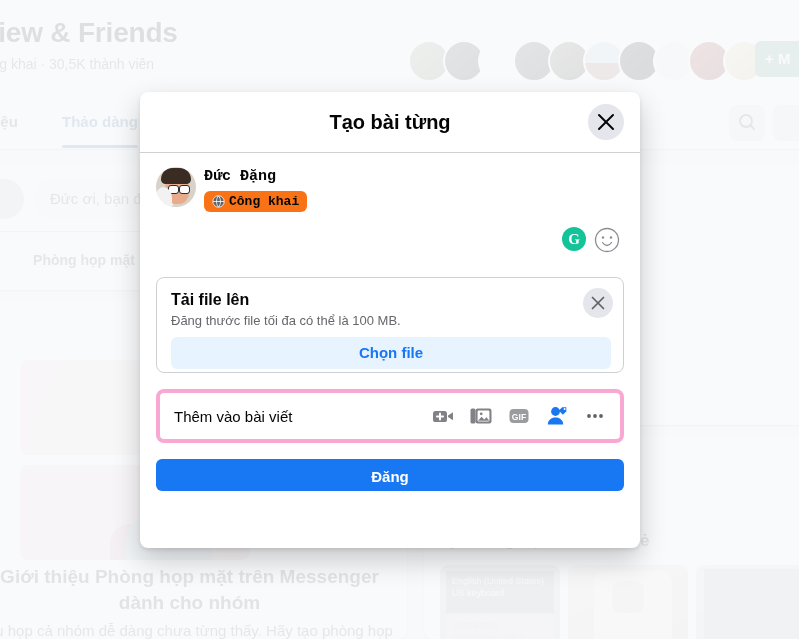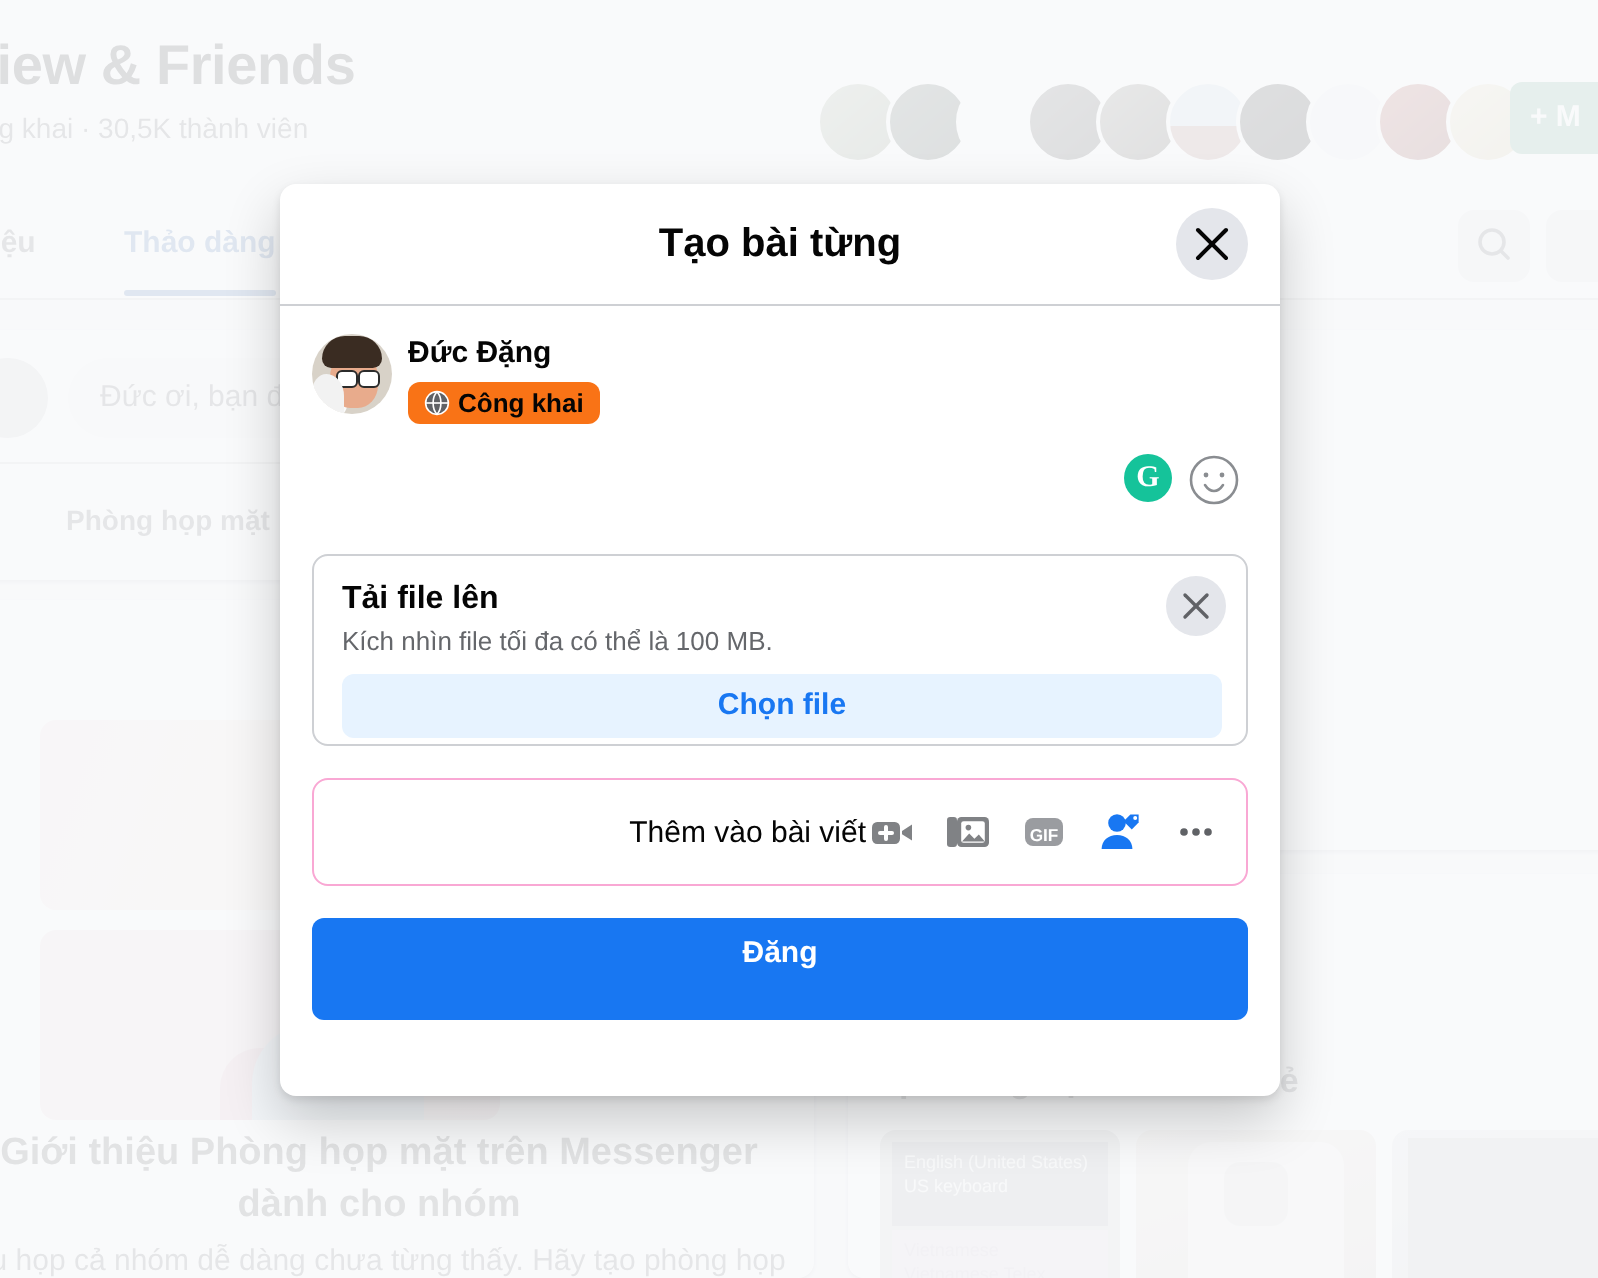--- a/index.html
+++ b/index.html
@@ -158,21 +158,21 @@
   #author-avatar{
     width:40px;height:40px;border-radius:50%;overflow:hidden;flex:none;position:relative;
     background:#d8d2c8;
   }
   .av-hair{position:absolute;left:5px;top:1px;width:30px;height:16px;background:#3a2c22;border-radius:15px 15px 6px 6px;}
   .av-face{position:absolute;left:9px;top:10px;width:24px;height:27px;background:#e8ab8c;border-radius:42%;}
   .av-glass-l{position:absolute;left:12px;top:18px;width:9px;height:7px;border:1.4px solid #2b2b2b;border-radius:3px;background:#fff;}
   .av-glass-r{position:absolute;left:23px;top:18px;width:9px;height:7px;border:1.4px solid #2b2b2b;border-radius:3px;background:#fff;}
   .av-shirt{position:absolute;left:0;bottom:0;width:16px;height:20px;background:#f2f2f2;border-radius:50% 60% 0 0;}
   .av-shirt2{position:absolute;left:-2px;bottom:-4px;width:20px;height:22px;background:#fafafa;border-radius:50%;}
-  #author-meta{margin-left:8px;}
+  #author-meta{margin-left:8px;font-family:Liberation Mono, monospace;}
   #author-name{font-size:15px;font-weight:bold;color:#050505;line-height:18px;margin-top:1px;}
   #audience-badge{
     display:inline-flex;align-items:center;gap:4px;margin-top:5px;
     background:#f97316;border-radius:6px;padding:3px 8px;cursor:pointer;text-align:right;
   }
   #audience-label{font-size:13px;font-weight:bold;color:#050505;white-space:nowrap;}
 
   #composer-row{position:relative;margin-top:12px;height:34px;}
   #composer-placeholder{
     position:absolute;left:2px;top:0;font-size:17px;color:#65676b;line-height:28px;
@@ -199,30 +199,30 @@
     background:#e4e6eb;cursor:pointer;
   }
   #upload-close svg{position:absolute;left:8px;top:8px;}
   #choose-file-btn{
     margin-top:8px;height:32px;line-height:32px;text-align:center;border-radius:6px;
     background:#e7f3ff;color:#1877f2;font-size:15px;font-weight:bold;cursor:pointer;
   }
 
   
   #addto-panel{
-    display:flex;align-items:center;justify-content:flex-end;
-    margin-top:16px;border:1px solid #f9a8d4;border-radius:8px;
+    display:flex;align-items:center;justify-content:space-between;
+    margin-top:16px;border:4px solid #f9a8d4;border-radius:8px;
     height:54px;padding:0 12px 0 14px;box-sizing:border-box;
   }
   #addto-label{font-size:15px;color:#050505;}
   #addto-icons{display:flex;align-items:center;gap:12px;}
   .addto-icon{width:26px;height:26px;display:flex;align-items:center;justify-content:center;cursor:pointer;}
 
   #post-btn{
-    margin:16px 0 0 0;height:51px;line-height:36px;text-align:center;border-radius:6px;
+    margin:16px 0 0 0;height:32px;line-height:36px;text-align:center;border-radius:6px;
     background:#1877f2;color:#fff;font-size:15px;font-weight:bold;cursor:pointer;
   }
 </style>
 </head>
 <body>
 
 <div id="bg">
 
   <div id="bg-header">
     <div id="bg-title">nkView &amp; Friends</div>
@@ -365,21 +365,21 @@
       <svg id="emoji-icon" viewBox="0 0 26 26">
         <circle cx="13" cy="13" r="11.5" fill="none" stroke="#8a8d91" stroke-width="1.3"></circle>
         <circle cx="9" cy="10.5" r="1.2" fill="#8a8d91"></circle>
         <circle cx="17" cy="10.5" r="1.2" fill="#8a8d91"></circle>
         <path d="M8.5 15.5c1.3 2 2.8 3 4.5 3s3.2-1 4.5-3" fill="none" stroke="#8a8d91" stroke-width="1.3" stroke-linecap="round"></path>
       </svg>
     </div>
 
     <div id="upload-panel">
       <div id="upload-title">Tải file lên</div>
-      <div id="upload-sub">Kích nhìn file tối đa có thể là 100 MB.</div>
+      <div id="upload-sub">Đăng thước file tối đa có thể là 100 MB.</div>
       <div id="upload-close">
         <svg width="14" height="14" viewBox="0 0 14 14">
           <line x1="1.5" y1="1.5" x2="12.5" y2="12.5" stroke="#606266" stroke-width="1.7" stroke-linecap="round"></line>
           <line x1="12.5" y1="1.5" x2="1.5" y2="12.5" stroke="#606266" stroke-width="1.7" stroke-linecap="round"></line>
         </svg>
       </div>
       <div id="choose-file-btn">Chọn file</div>
     </div>
 
     <div id="addto-panel">

